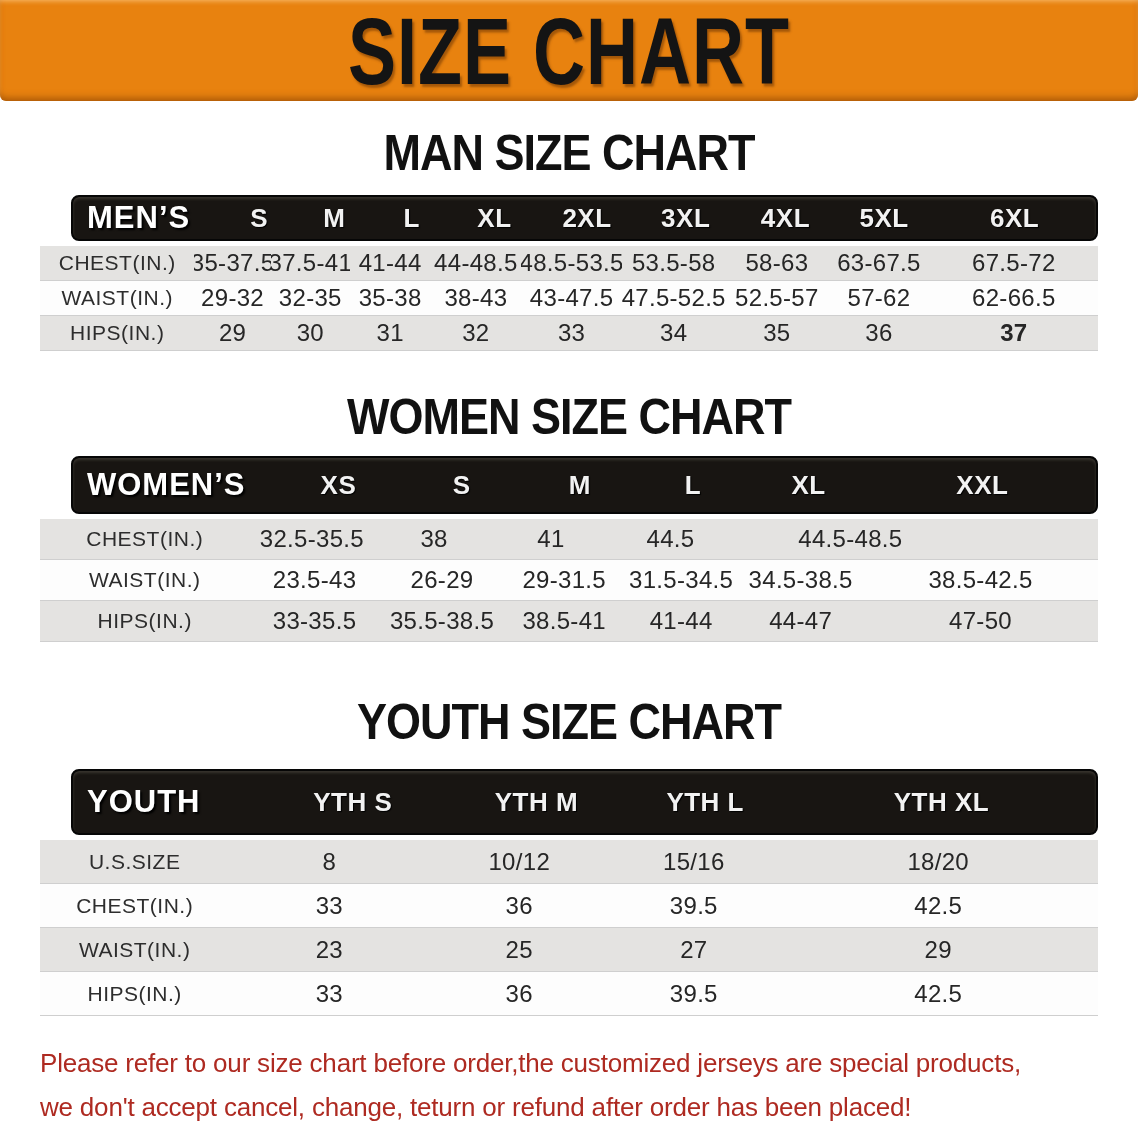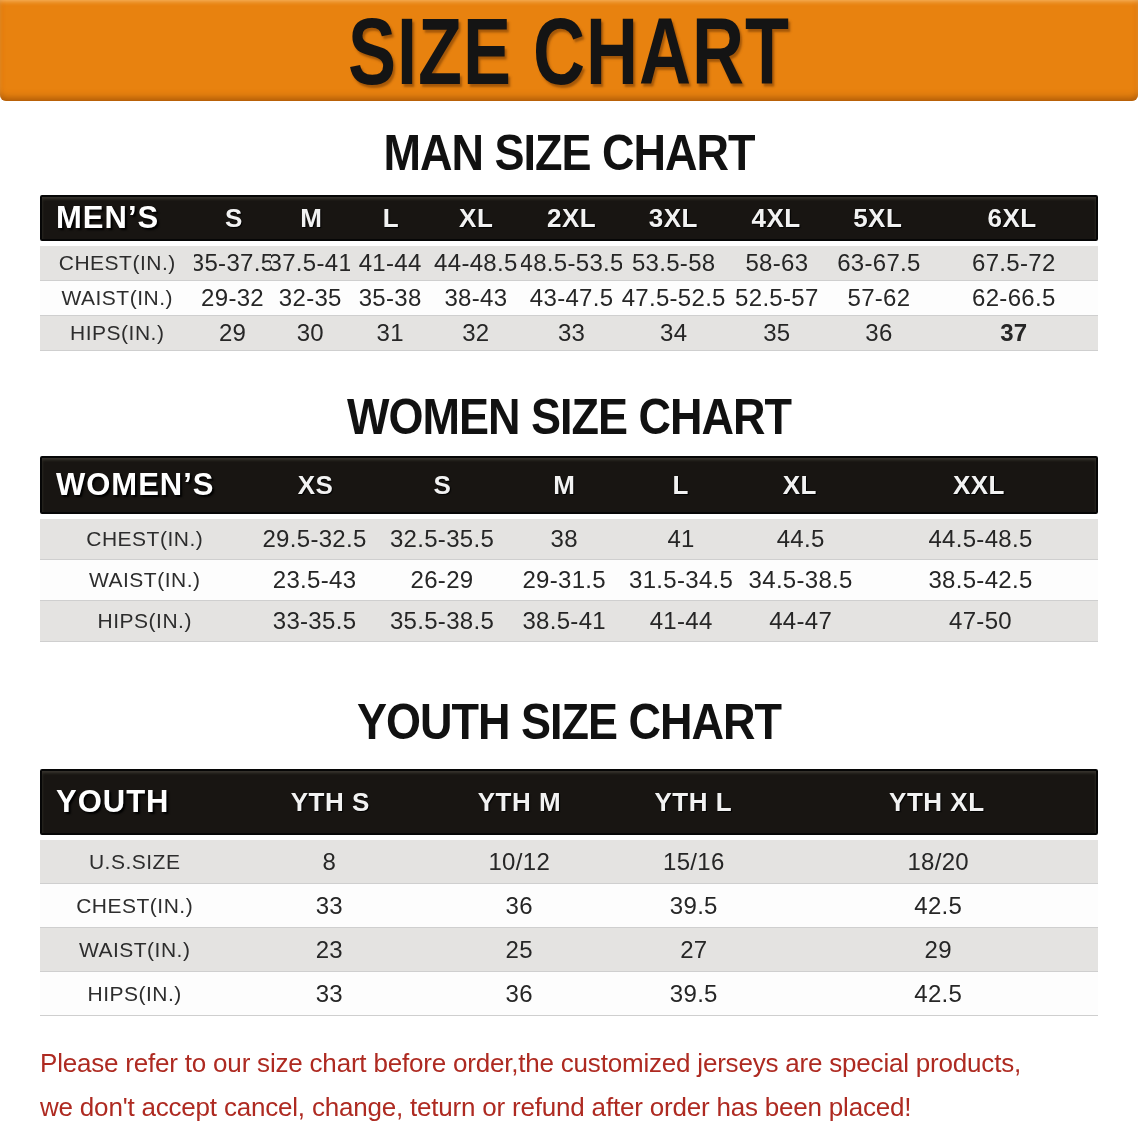--- a/index.html
+++ b/index.html
@@ -38,22 +38,23 @@
   #man-section   .section-title{margin-top:27px;}
   #man-section   .size-table{margin-top:17px;}
   #women-section .section-title{margin-top:41px;}
   #women-section .size-table{margin-top:14px;}
   #youth-section .section-title{margin-top:55px;}
   #youth-section .size-table{margin-top:22px;}
   
   .size-table{width:1058px;margin-left:40px;}
   .t-head{
     display:flex;background:var(--header-black);
-    border:2px solid #060606;box-sizing:border-box;border-radius:2px;
+    border:2px solid #060606;box-sizing:border-box;border-radius:8px;
     box-shadow:inset 0 2px 3px rgba(90,85,75,.5);
+    margin-left:31px;
   }
   .cell{display:flex;align-items:center;justify-content:center;box-sizing:border-box;overflow:hidden;white-space:nowrap;}
   .corner-cell{
     justify-content:flex-start;padding-left:14px;
     font-weight:bold;font-size:31px;color:#ffffff;letter-spacing:1px;
     text-shadow:2px 2px 2px #000000;
   }
   .head-cell{
     color:#f2f2f2;font-weight:bold;font-size:26px;letter-spacing:.5px;
     text-shadow:1px 1px 1px #000000;
@@ -141,21 +142,20 @@
         <div class="cell head-cell" style="width: 12.3%;">XS</div>
         <div class="cell head-cell" style="width: 11.8%;">S</div>
         <div class="cell head-cell" style="width: 11.3%;">M</div>
         <div class="cell head-cell" style="width: 10.8%;">L</div>
         <div class="cell head-cell" style="width: 11.8%;">XL</div>
         <div class="cell head-cell" style="width: 22.2%;">XXL</div>
       </div>
       <div class="t-body">
         <div class="t-row gray" style="height: 40px;">
           <div class="cell label-cell" style="width: 19.8%;">CHEST(IN.)</div>
-          <div class="cell value-cell" style="width: 12.3%;">29.5-32.5</div>
           <div class="cell value-cell" style="width: 11.8%;">32.5-35.5</div>
           <div class="cell value-cell" style="width: 11.3%;">38</div>
           <div class="cell value-cell" style="width: 10.8%;">41</div>
           <div class="cell value-cell" style="width: 11.8%;">44.5</div>
           <div class="cell value-cell" style="width: 22.2%;">44.5-48.5</div>
         </div>
         <div class="t-row white" style="height: 40px;">
           <div class="cell label-cell" style="width: 19.8%;">WAIST(IN.)</div>
           <div class="cell value-cell" style="width: 12.3%;">23.5-43</div>
           <div class="cell value-cell" style="width: 11.8%;">26-29</div>

